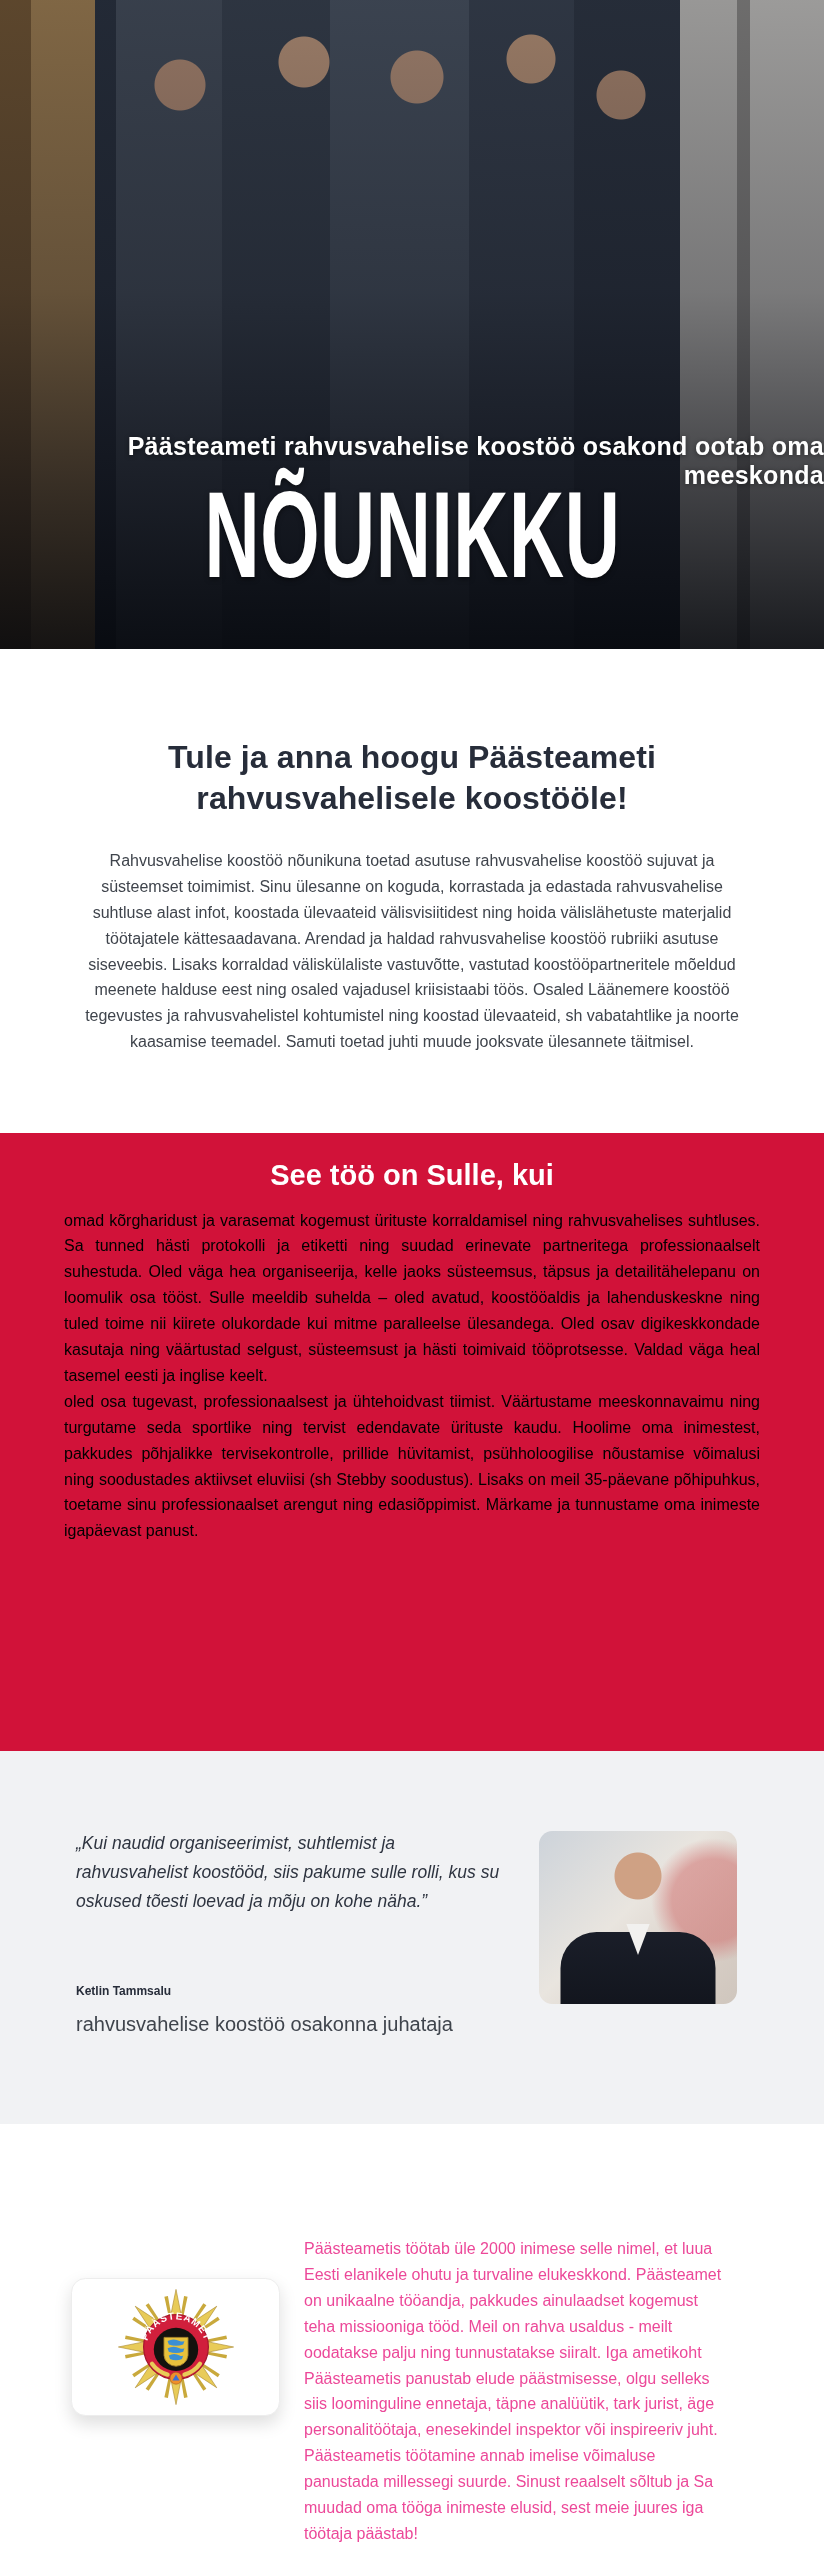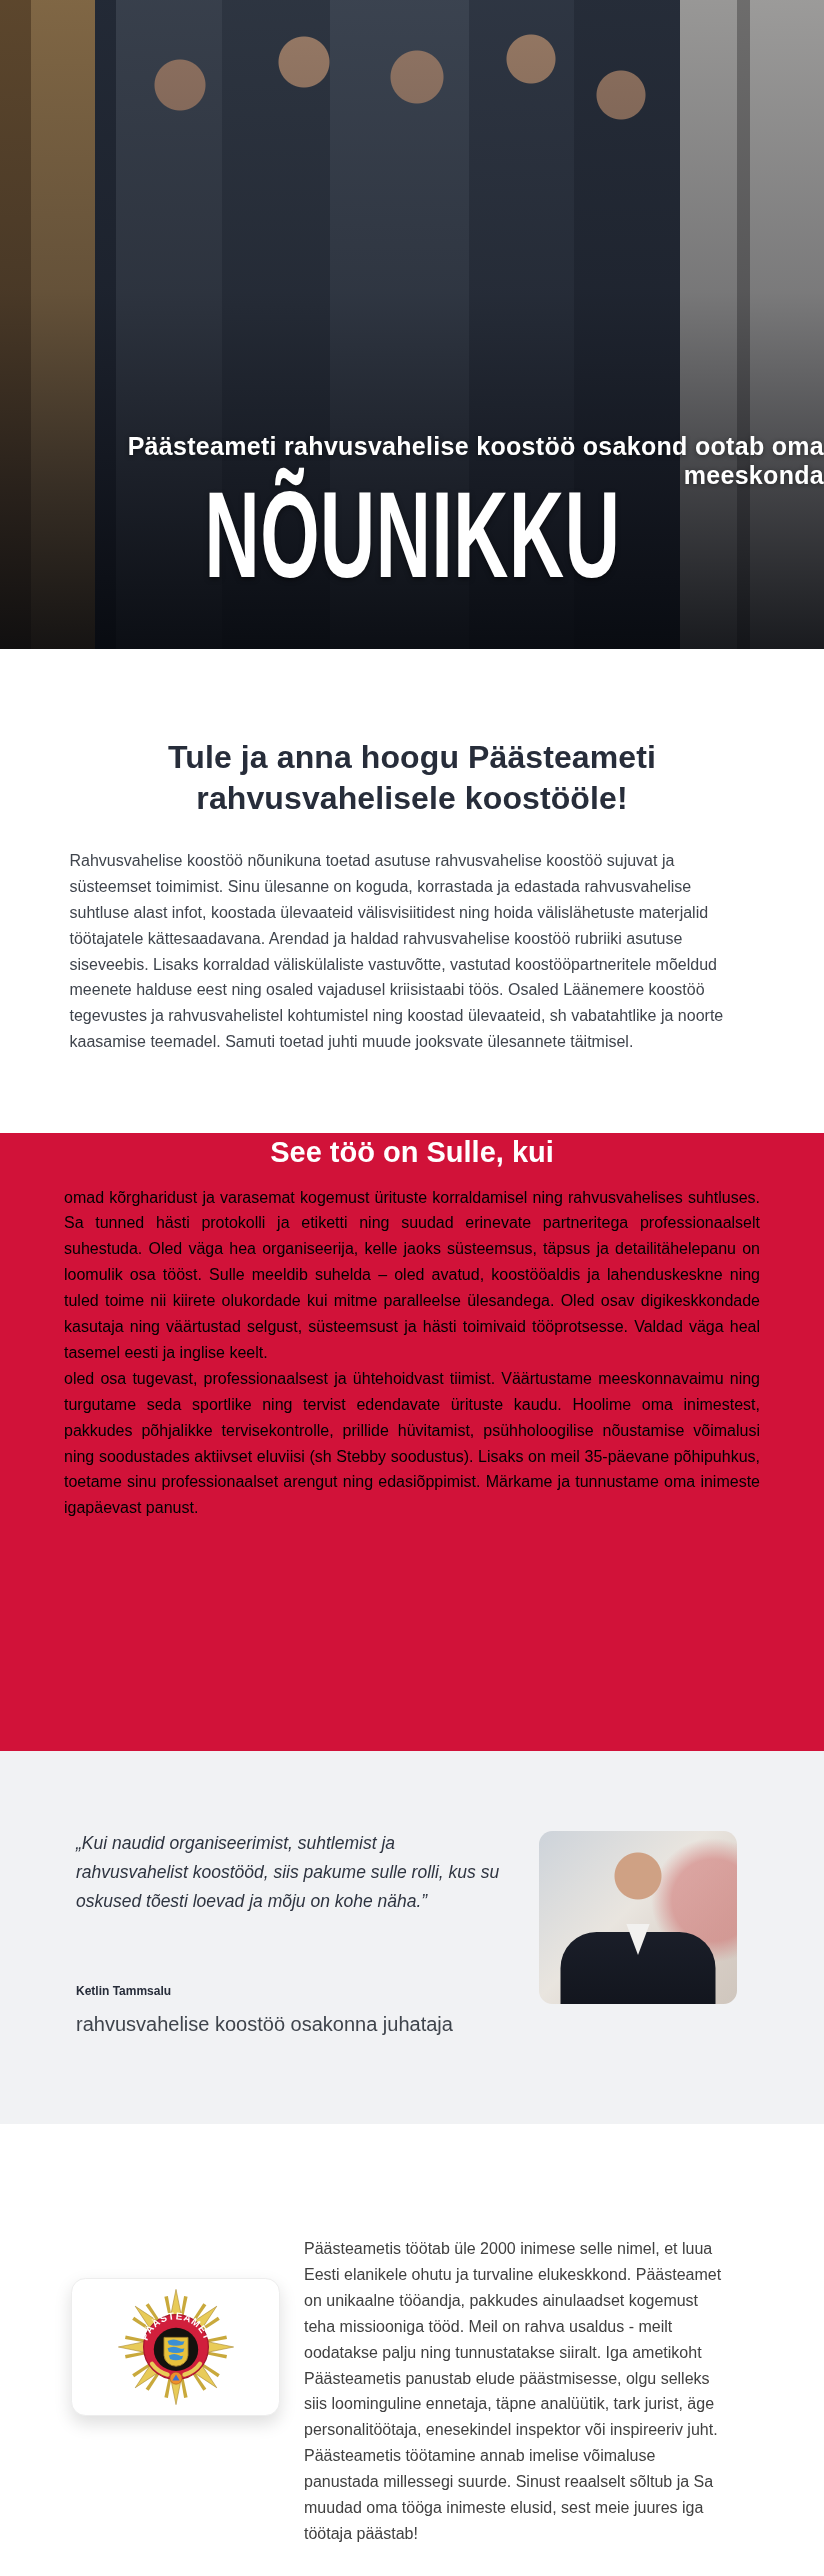--- a/index.html
+++ b/index.html
@@ -44,26 +44,26 @@
     transform:scaleX(.62);transform-origin:center top;
   }
 
   
   .intro{height:484px;background:#fff}
   .intro h1{
     margin:0 auto;padding-top:88px;max-width:618px;text-align:center;
     color:var(--dark);font-size:32px;line-height:1.28;font-weight:700;letter-spacing:0.1px;
   }
   .intro p{
-    max-width:685px;margin:29px auto 0;
+    max-width:685px;margin:29px auto 0;text-align:center;
     font-size:16px;line-height:1.62;color:#3f444c;
   }
 
   
-  .red-section{height:618px;background:var(--red);color:#fff;padding:3px 64px 0}
+  .red-section{height:618px;background:var(--red);color:#fff;padding:26px 64px 0}
   .red-section h2{margin:0 0 15.5px;text-align:center;font-size:29px;font-weight:700}
   .red-section h2.second{margin-top:23px}
   .red-section p{margin:0;font-size:16px;line-height:1.62;text-align:justify;color:#000000}
 
   
   .quote-section{height:373px;background:var(--quote-bg)}
   .quote-text{
     position:absolute;left:76px;top:78px;width:433px;
     font-style:italic;font-size:17.5px;line-height:1.65;color:#2e3440;
   }
@@ -89,21 +89,21 @@
 
   
   .about-section{height:590px;background:#fff}
   .badge-card{
     position:absolute;left:71px;top:154px;width:209px;height:138px;border-radius:14.4px;
     background:#fff;border:0.5px solid #ededed;box-shadow:0 7.2px 17.5px rgba(0,0,0,.13);
     display:flex;align-items:center;justify-content:center;
   }
   .about-text{
     position:absolute;left:304px;top:96px;width:427px;
-    font-size:16px;line-height:1.62;color:#404040;
+    font-size:16px;line-height:1.62;color:#ec4899;
   }
 </style>
 </head>
 <body>
 
 <section class="hero">
   <div class="hero-kicker">Päästeameti rahvusvahelise koostöö osakond ootab oma meeskonda</div>
   <div class="hero-title"><span>NÕUNIKKU</span></div>
 </section>
 

